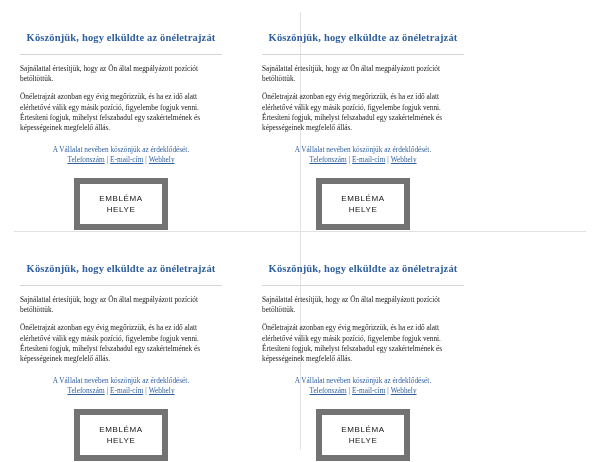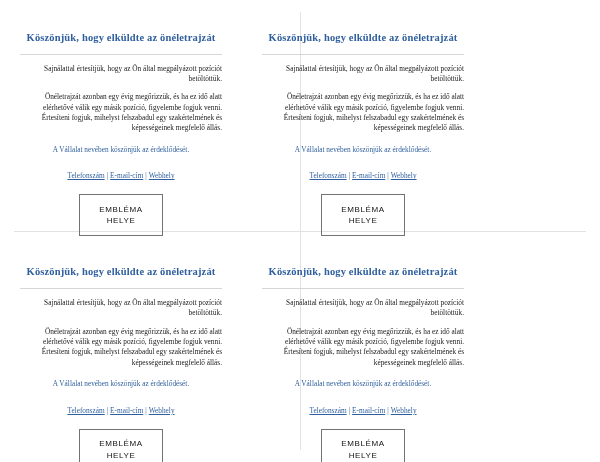--- a/index.html
+++ b/index.html
@@ -72,62 +72,62 @@
     border-top: 1px solid #d6d6d6;
     margin: 9px 0 9px 0;
     height: 0;
   }
 
   .para {
     font-size: 7.3px;
     color: #1a1a1a;
     line-height: 1.42;
     margin: 0 0 8px 0;
-    text-align: right;
+    text-align: left;
   }
   .para:last-of-type { margin-bottom: 0; font-family: Liberation Serif, serif; }
 
   .contact-block {
     margin-top: 11px;
     text-align: center;
   }
 
   .contact-line {
     color: #2f5f9e;
     font-size: 7.3px;
     line-height: 1.45;
     text-align: center;
   }
 
   .links {
     color: #2f5f9e;
     font-size: 7.3px;
     line-height: 1.5;
-    margin-top: 16px;
+    margin-top: 0;
   }
   .links a {
     color: #2f5f9e;
     text-decoration: underline;
     cursor: pointer;
   }
   .sep {
     color: #2f5f9e;
     text-decoration: none;
     padding: 0 2px;
   }
 
   .emblem-wrap {
     display: flex;
     justify-content: center;
     margin-top: 12px;
   }
   .emblem {
     width: 82px;
     height: 40px;
-    border: 1px solid #737373;
+    border: 6px solid #737373;
     display: flex;
     flex-direction: column;
     align-items: center;
     justify-content: center;
     font-family: "Liberation Sans", sans-serif;
     font-size: 8px;
     letter-spacing: 0.6px;
     color: #111111;
     line-height: 1.45;
     text-align: center;

